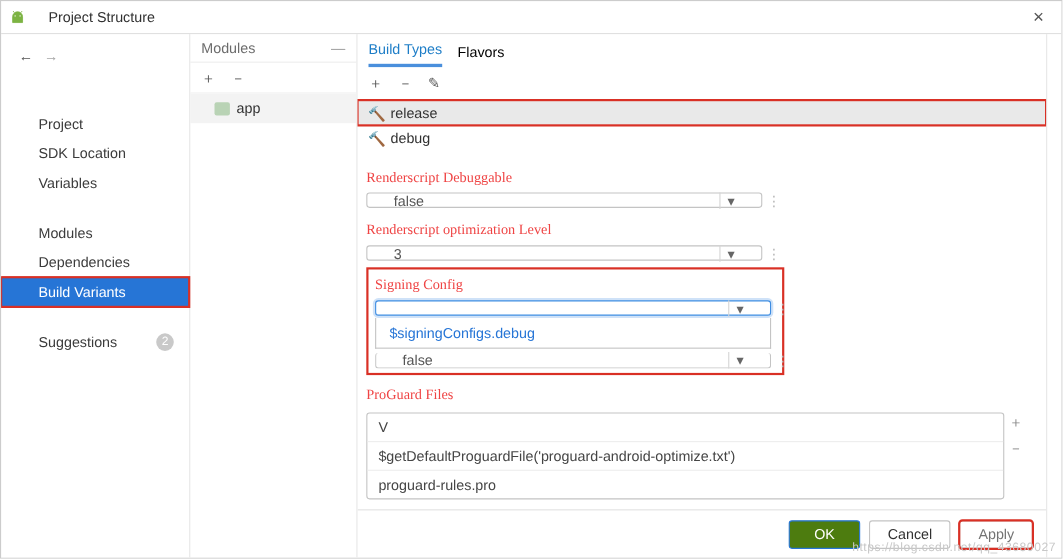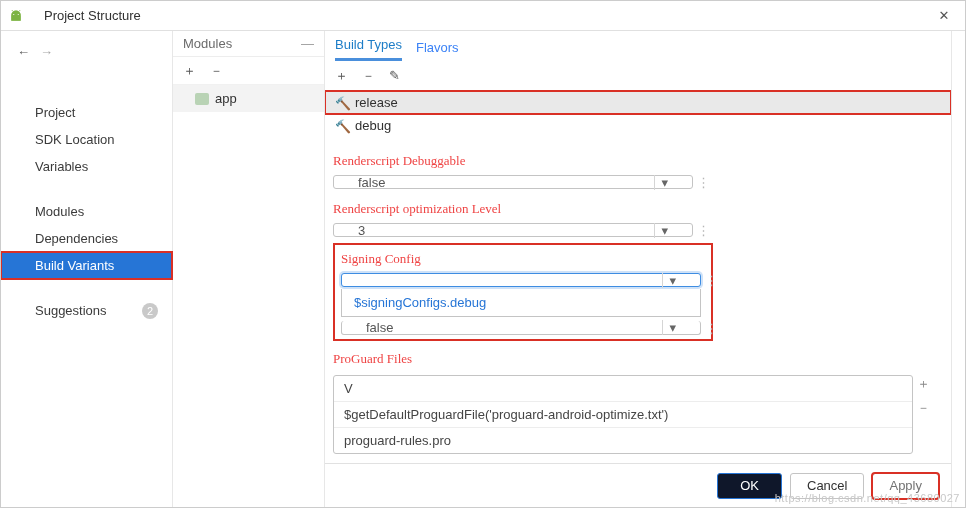--- a/index.html
+++ b/index.html
@@ -25,42 +25,42 @@
   .panelhdr { height:26px; display:flex; align-items:center; padding:0 10px; color:#6b6b6b; border-bottom:1px solid #ededed; }
   .panelhdr .spacer { flex:1; }
   .panelhdr .min { color:#9a9a9a; cursor:pointer; }
   .tb { height:28px; display:flex; align-items:center; gap:14px; padding:0 10px; color:#555; border-bottom:1px solid #f1f1f1; }
   .tb span { cursor:pointer; }
   .module-row { padding:6px 10px 6px 22px; background:#f3f3f3; display:flex; align-items:center; gap:6px; }
   .module-icon { width:14px; height:12px; background:#b9d3b5; border-radius:2px; display:inline-block; }
   
   .mainarea { flex:1; display:flex; flex-direction:column; overflow:hidden; }
   .tabs { height:30px; display:flex; align-items:flex-end; gap:14px; padding:0 10px; }
-  .tab { padding:6px 0 6px 0; color:#3b82f6; cursor:pointer; }
+  .tab { padding:6px 0 6px 0; color:#000000; cursor:pointer; }
   .tab.active { color:#1d7dc7; border-bottom:3px solid #4a8fdc; }
   .subtb { height:30px; display:flex; align-items:center; gap:14px; padding:0 10px; color:#555; border-bottom:1px solid #ededed; }
   .btype-list .btype { padding:4px 10px 4px 30px; position:relative; }
   .btype .hammer { position:absolute; left:10px; top:5px; color:#9aa0a5; }
   .btype.sel { background:#e9e9e9; }
   .form { flex:1; overflow:auto; padding:6px 14px 0 8px; }
   .fld { margin:10px 0 0 0; }
   .fld-label { color:#ef4444; margin-bottom:4px;font-family:Liberation Serif, serif; }
   .combo { display:flex; align-items:center; gap:4px; }
   .combo-input { flex:0 0 360px; height:14px; border:1px solid #c4c4c4; border-radius:3px; display:flex; align-items:center; padding:0 24px; background:#fff; position:relative; }
   .combo-input.focused { border-color:#3e8de2; box-shadow:0 0 0 2px rgba(62,141,226,.25); }
   .combo-input .val { flex:1; color:#555; }
   .combo-input .caret { color:#666; border-left:1px solid #d5d5d5; padding-left:6px; cursor:pointer; }
   .suffixiconbtn { width:10px; height:18px; display:inline-flex; align-items:center; color:#b6b6b6; }
   .dropdown-pop { margin-top:0; width:360px; border:1px solid #c4c4c4; border-top:none; background:#fff; padding:6px 12px; color:#2675d6; }
   .red-block { border:2px solid #d93025; padding:6px 6px 2px 6px; margin-top:4px; width:380px; }
   .proguard-box { border:1px solid #c4c4c4; border-radius:3px; margin-top:4px; }
   .proguard-row { padding:5px 10px; border-bottom:1px solid #ededed; color:#454545; }
   .footer { height:44px; border-top:1px solid #e1e1e1; display:flex; align-items:center; justify-content:flex-end; gap:8px; padding:0 12px; }
   .btn { height:26px; padding:0 16px; border:1px solid #c4c4c4; border-radius:3px; background:#fff; cursor:pointer; display:inline-flex; align-items:center; }
-  .btn.primary { background:#0f172a; border-color:#2675d6; color:#fff; padding:0 22px; }
+  .btn.primary { background:#4d7c0f; border-color:#2675d6; color:#fff; padding:0 22px; }
   .btn.disabled { color:#737373; }
   .tinycol { width:14px; border-left:1px solid #e7e7e7; }
   .watermark { position:absolute; right:6px; bottom:4px; color:#c8c8c8; font-size:11px; letter-spacing:.5px; pointer-events:none; }
 </style>
 </head>
 <body>
 
 <div class="window">
   <div class="titlebar">
     <span class="logo">

